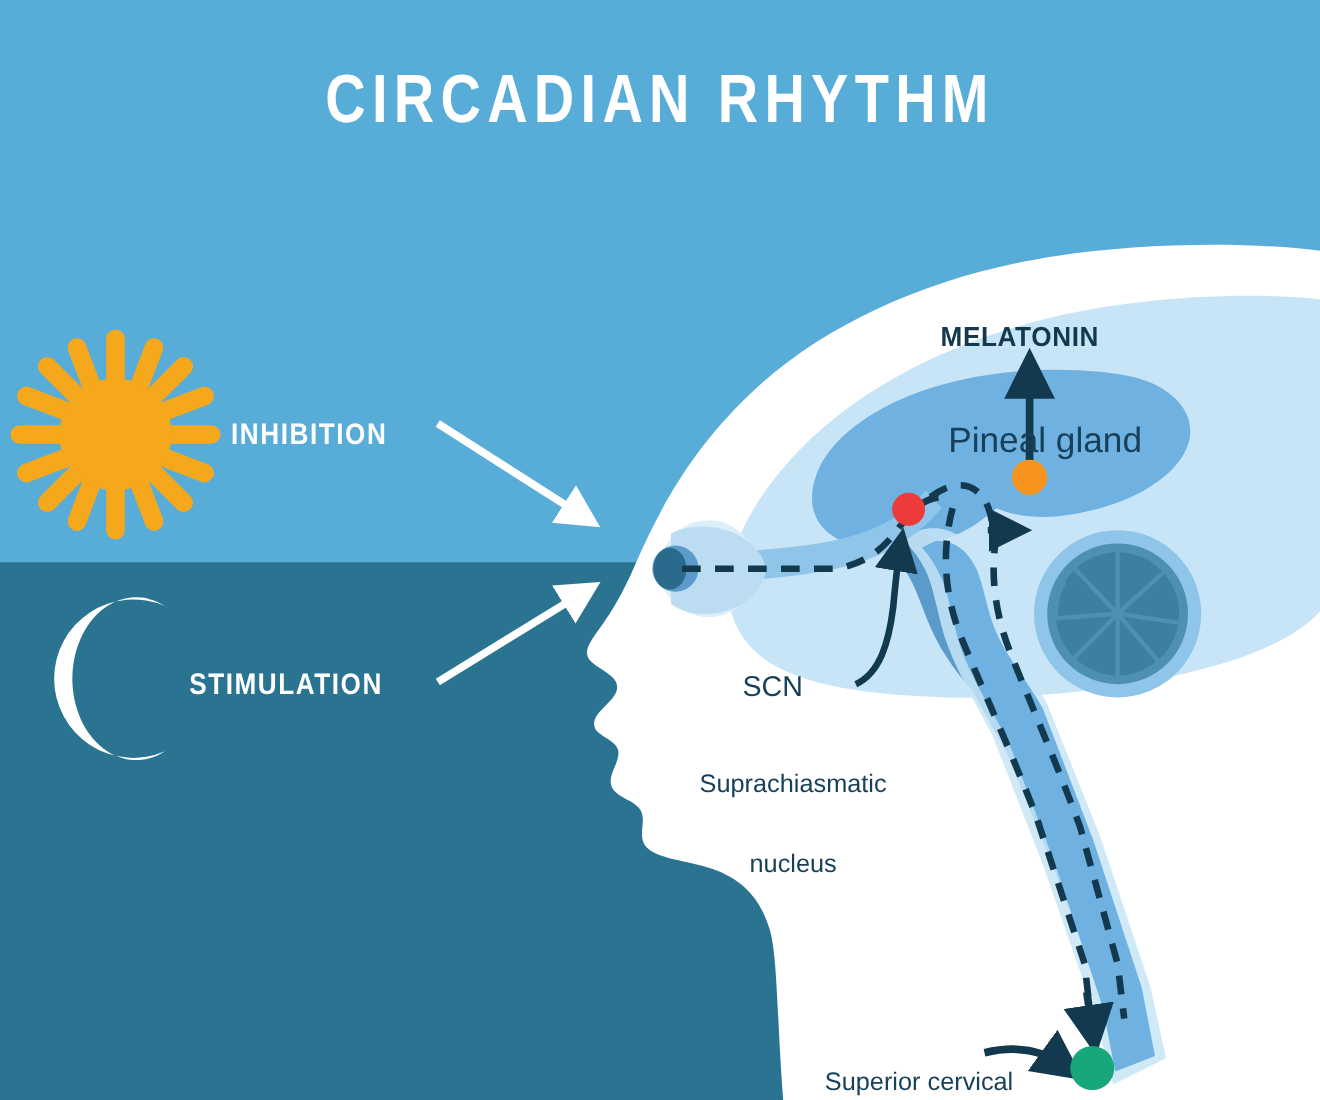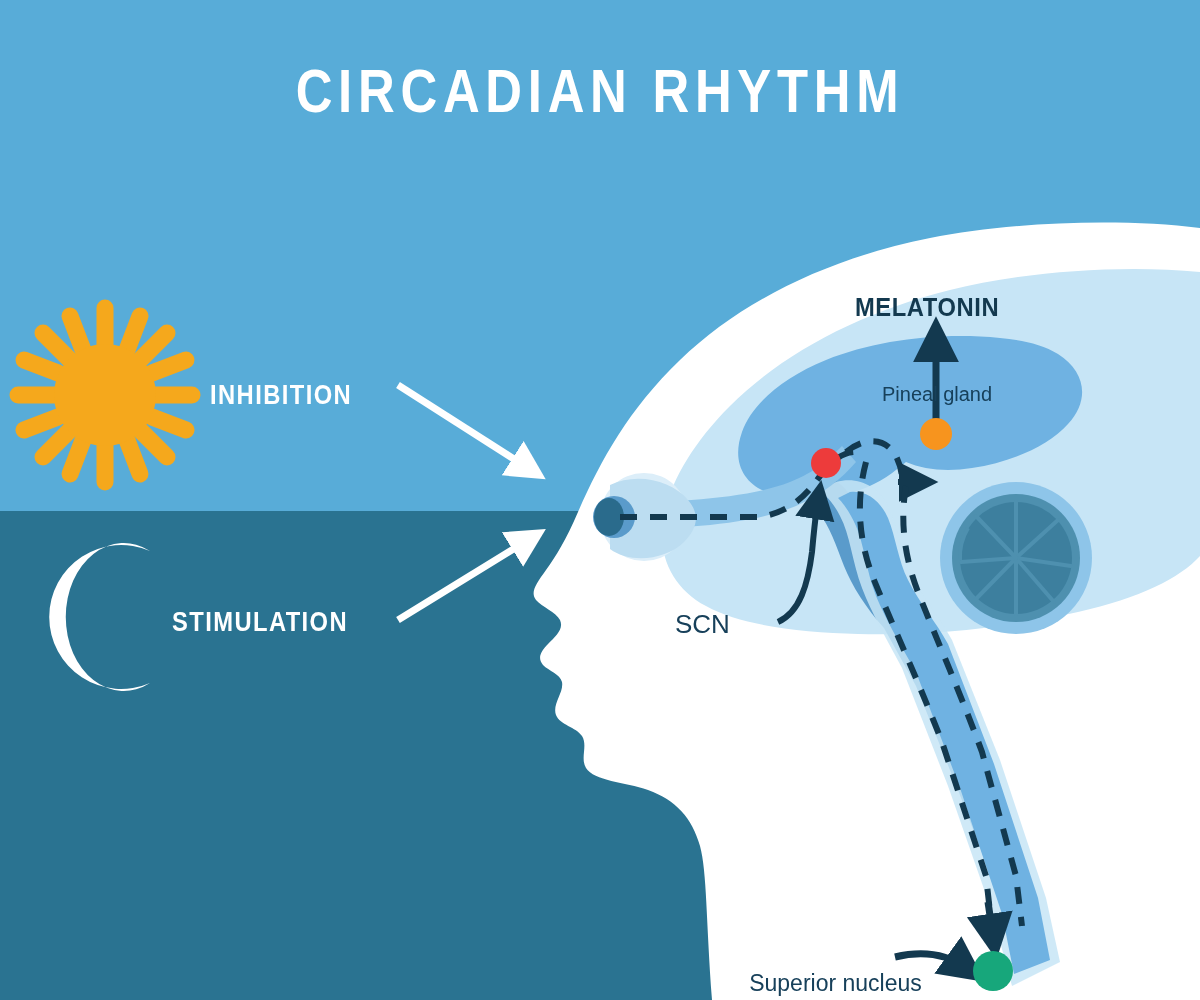--- a/index.html
+++ b/index.html
@@ -58,22 +58,21 @@
   }
   .lbl-melatonin {
     left: 855px; top: 294px;
     font-size: 25px;
     letter-spacing: 0.6px;
     transform: scaleX(0.95);
     transform-origin: left center;
   }
   .lbl-pineal {
     left: 862px; top: 384px;
-    font-size: 20px;
-    margin-left: 20px;
+    font-size: 32px;
   }
   .lbl-scn {
     left: 675px; top: 611px;
     font-size: 26px;
   }
   .lbl-scn-full {
     left: 612px; top: 652px;
     font-size: 23px;
     text-align: center;
     width: 218px;
@@ -285,19 +284,23 @@
   <div class="txt cap-label lbl-inhibition">INHIBITION</div>
 
   <div class="txt cap-label lbl-stimulation">STIMULATION</div>
 
   <div class="txt dark-bold lbl-melatonin">MELATONIN</div>
 
   <div class="txt dark-reg lbl-pineal">Pineal gland</div>
 
   <div class="txt dark-reg lbl-scn">SCN</div>
 
+  <div class="txt dark-reg lbl-scn-full">
+    <div>Suprachiasmatic</div>
+    <div>nucleus</div>
+  </div>
 
   <div class="txt dark-reg lbl-scg">
-    <div>Superior nucleus</div>
+    <div>Superior cervical</div>
     
   </div>
 
 </div>
 
 </body></html>

